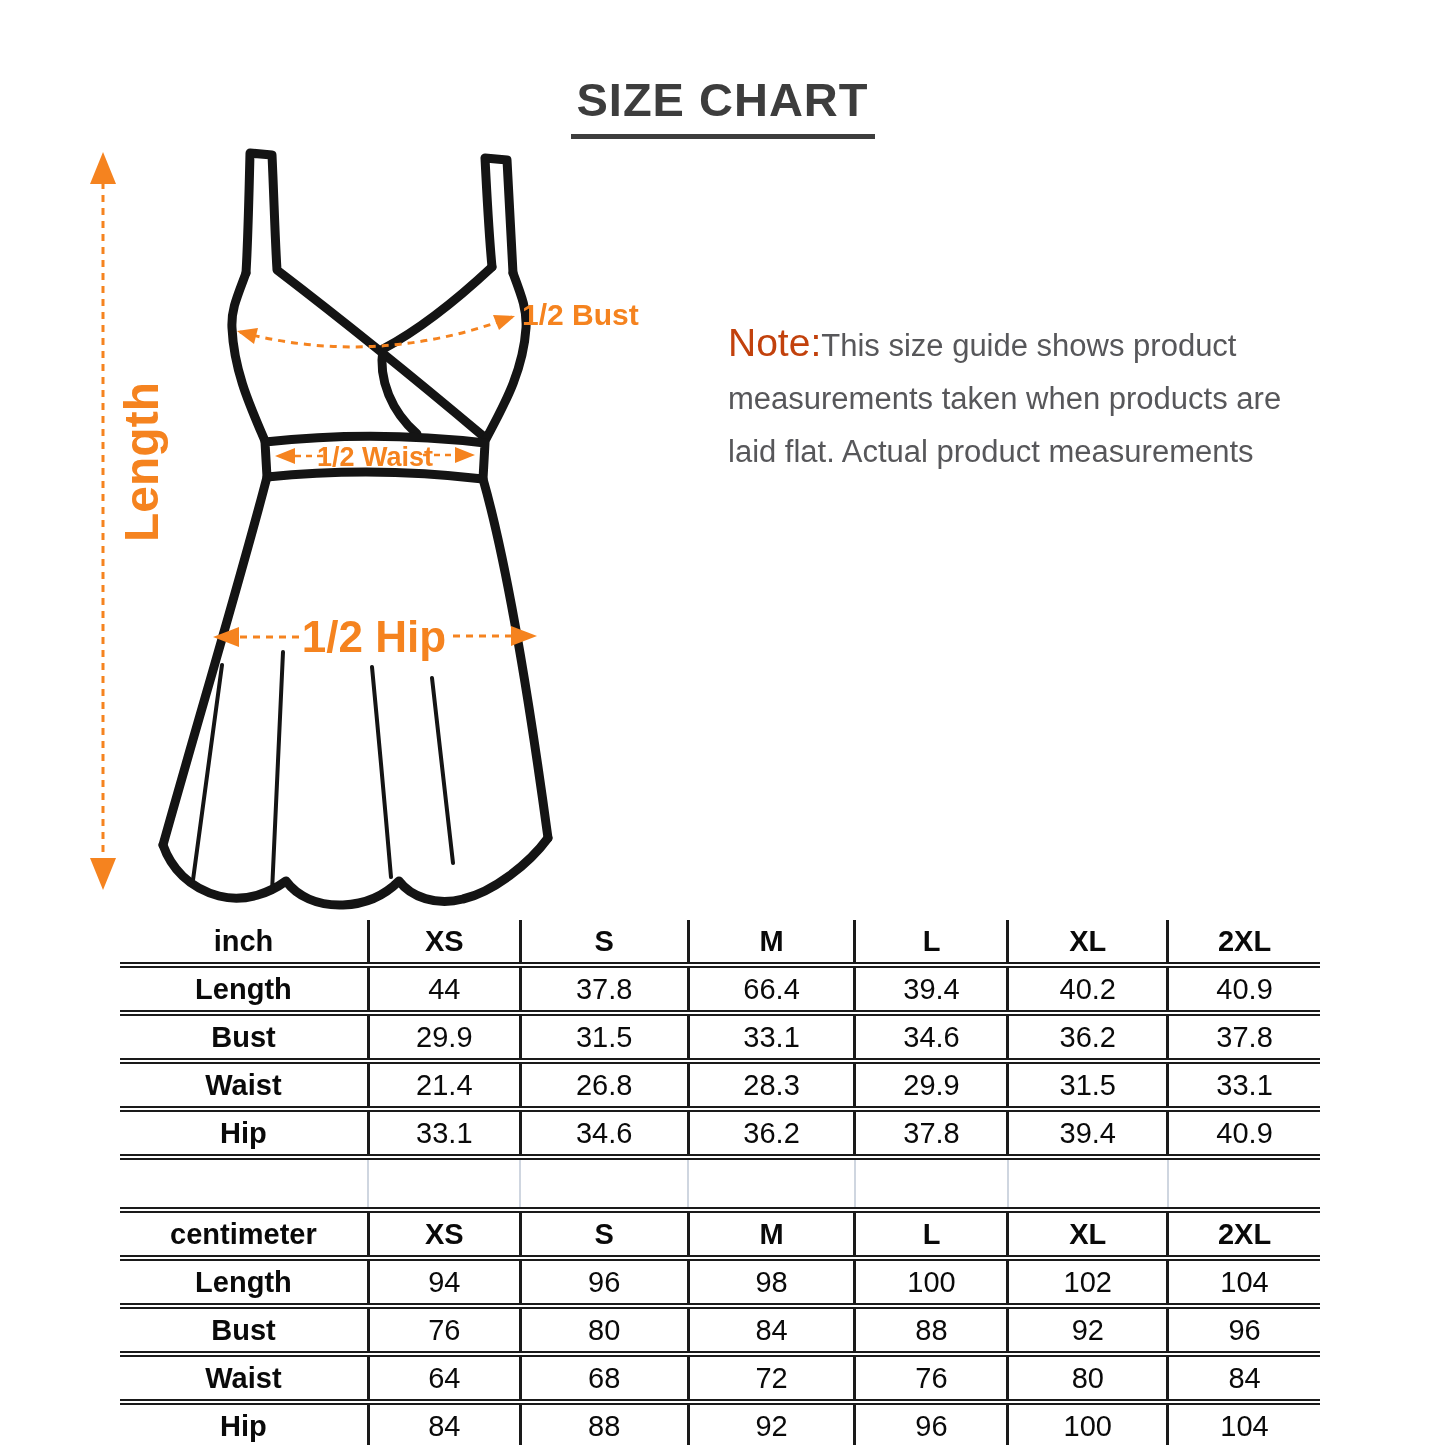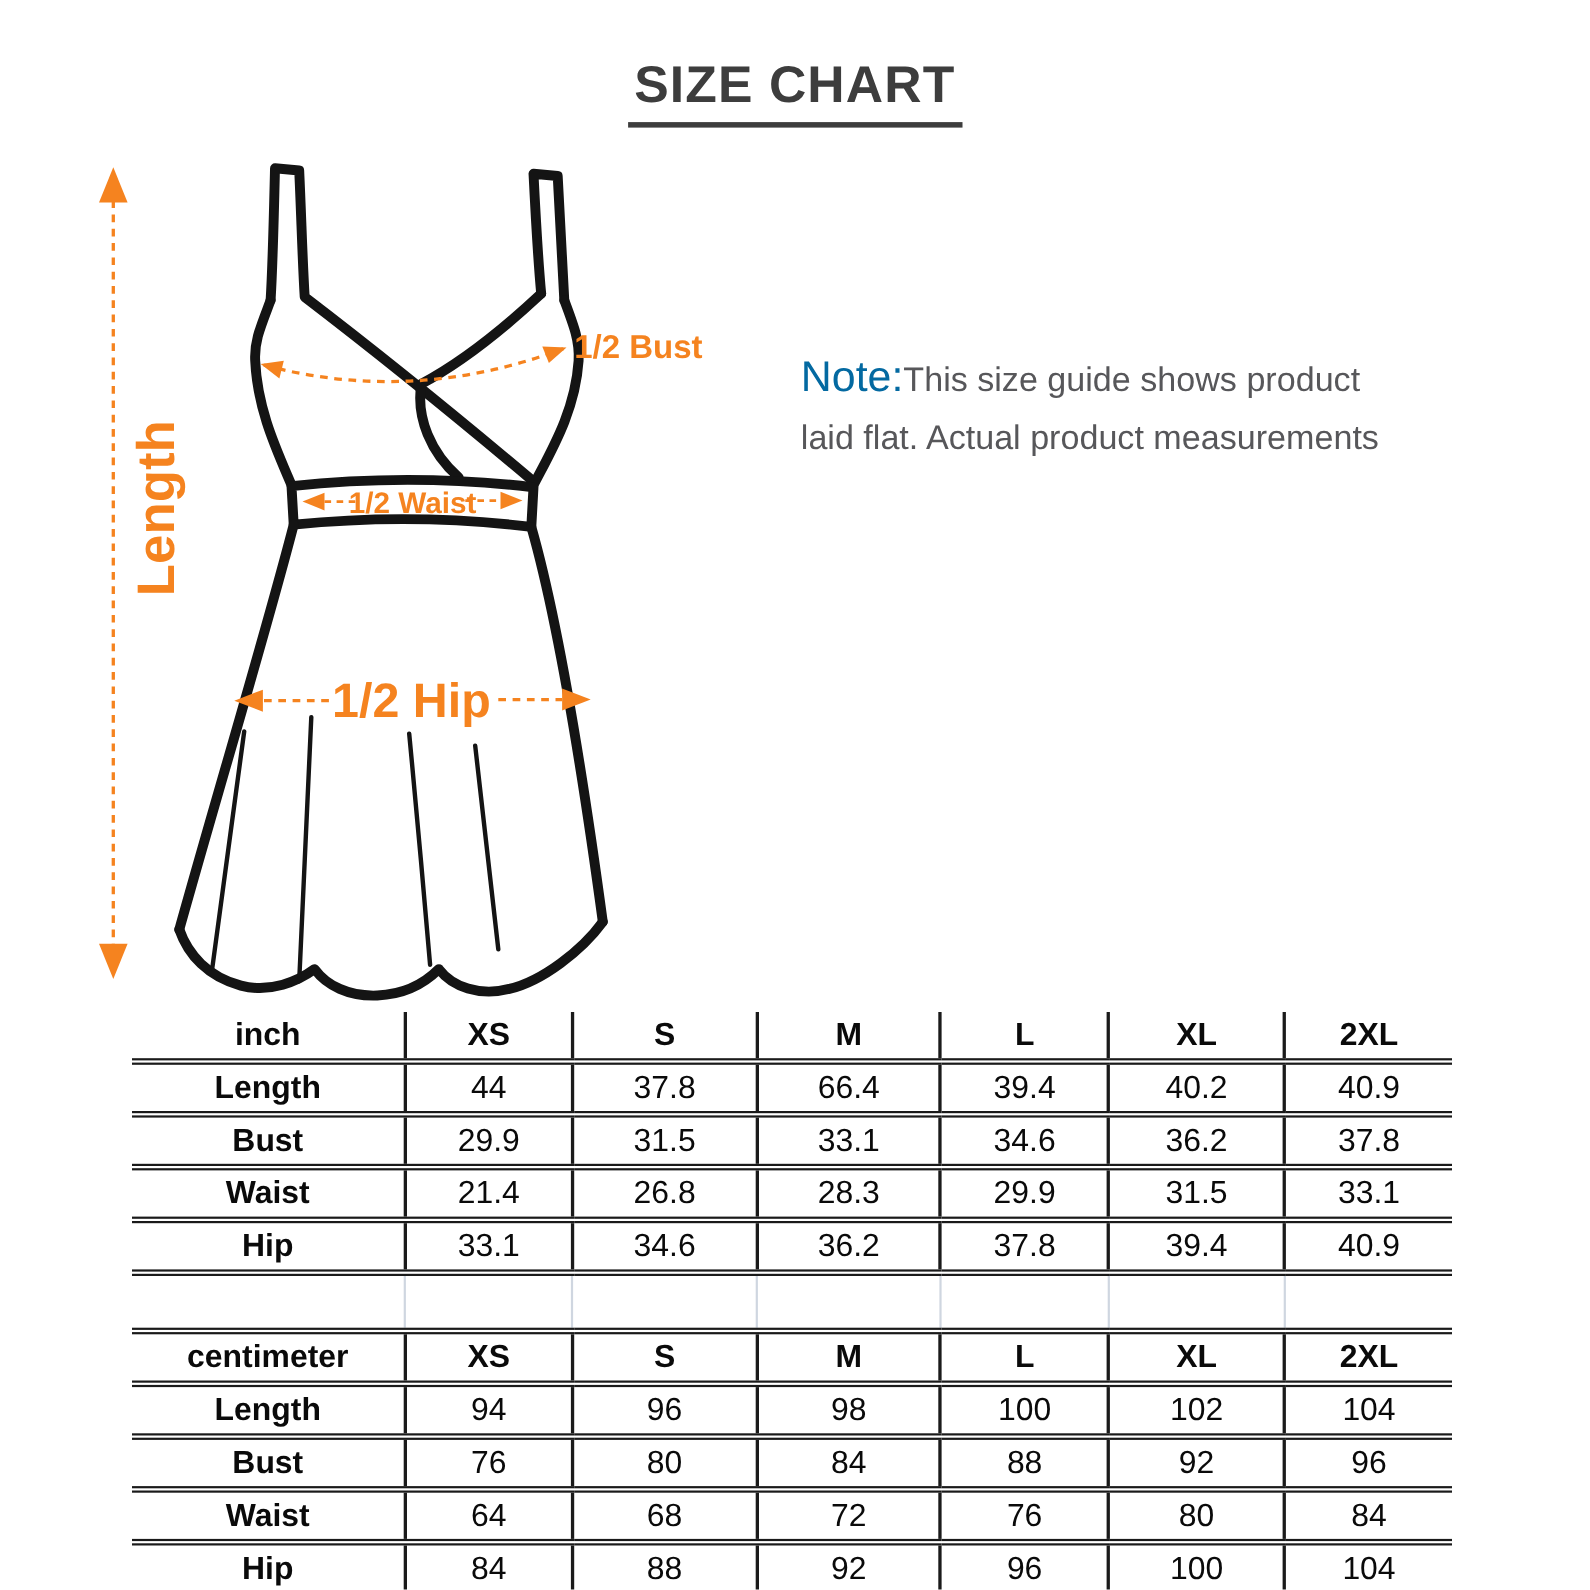--- a/index.html
+++ b/index.html
@@ -1,28 +1,28 @@
 <!DOCTYPE html>
 <html><head>
 <meta charset="utf-8">
 <style>
   html,body{margin:0;padding:0;background:#ffffff;width:1445px;height:1445px;
     font-family:"Liberation Sans",sans-serif;position:relative;overflow:hidden;}
 
   .page{position:absolute;inset:0;}
 
   
-  .title-wrap{position:absolute;top:49px;left:0;width:100%;text-align:center;}
+  .title-wrap{position:absolute;top:72px;left:0;width:100%;text-align:center;}
   .title{display:inline-block;font-size:47px;font-weight:bold;letter-spacing:1px;
     color:#3d3d3d;border-bottom:5px solid #3d3d3d;padding:0 6px 7px 6px;}
 
   
   .note{position:absolute;left:728px;top:316px;width:690px;color:#57575a;
     font-size:31px;line-height:53px;}
-  .note-label{color:#0369a1;font-size:39px;}
+  .note-label{color:#c2410c;font-size:39px;}
 
   
   .dress-svg{position:absolute;left:80px;top:140px;}
   .dress-svg text{font-family:"Liberation Sans",sans-serif;font-weight:bold;fill:#F5831F;}
   .outline{fill:none;stroke:#141414;stroke-width:9;stroke-linecap:round;stroke-linejoin:round;}
   .pleat{fill:none;stroke:#141414;stroke-width:4;stroke-linecap:round;}
   .dash{fill:none;stroke:#F5831F;stroke-width:3;stroke-dasharray:7 6;}
   .dash-thin{fill:none;stroke:#F5831F;stroke-width:2.5;stroke-dasharray:6 5;}
   .ah{fill:#F5831F;stroke:none;}
 
@@ -41,20 +41,21 @@
 <body>
 
 <div class="page">
 
   <div class="title-wrap">
     <span class="title">SIZE CHART</span>
   </div>
 
   <div class="note">
     <div><span class="note-label">Note:</span><span>This size guide shows product</span></div>
+    <div>measurements taken when products are</div>
     <div>laid flat. Actual product measurements</div>
   </div>
 
   <svg class="dress-svg" width="600" height="770" viewBox="0 0 600 770" xmlns="http://www.w3.org/2000/svg">
 
     <g>
       <line class="dash" x1="23" y1="42" x2="23" y2="720"></line>
       <polygon class="ah" points="23,12 10,44 36,44"></polygon>
       <polygon class="ah" points="23,750 10,718 36,718"></polygon>
     </g>

